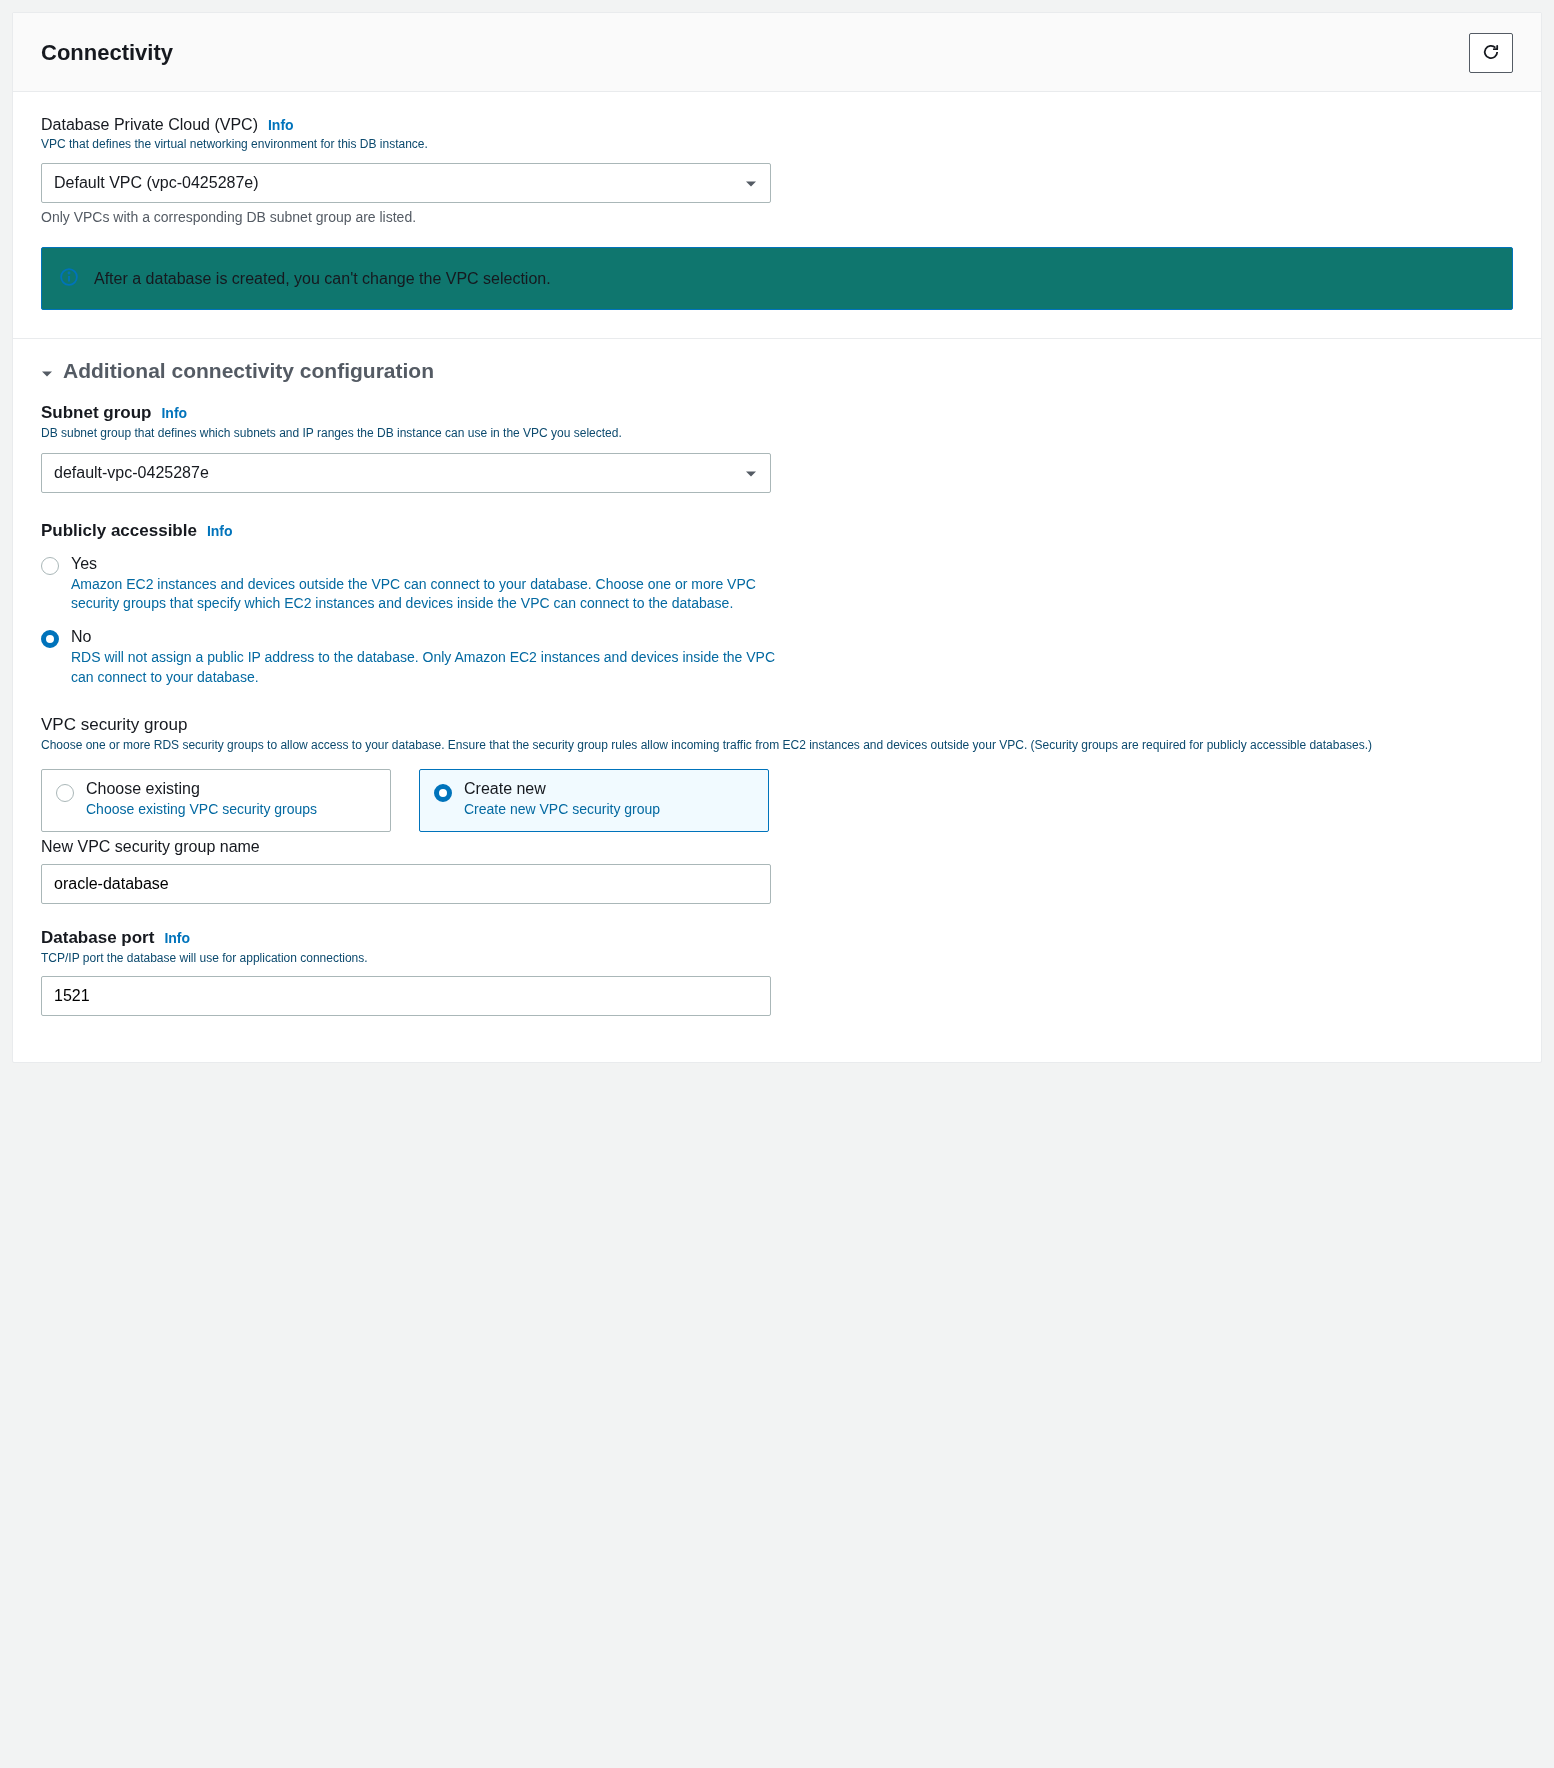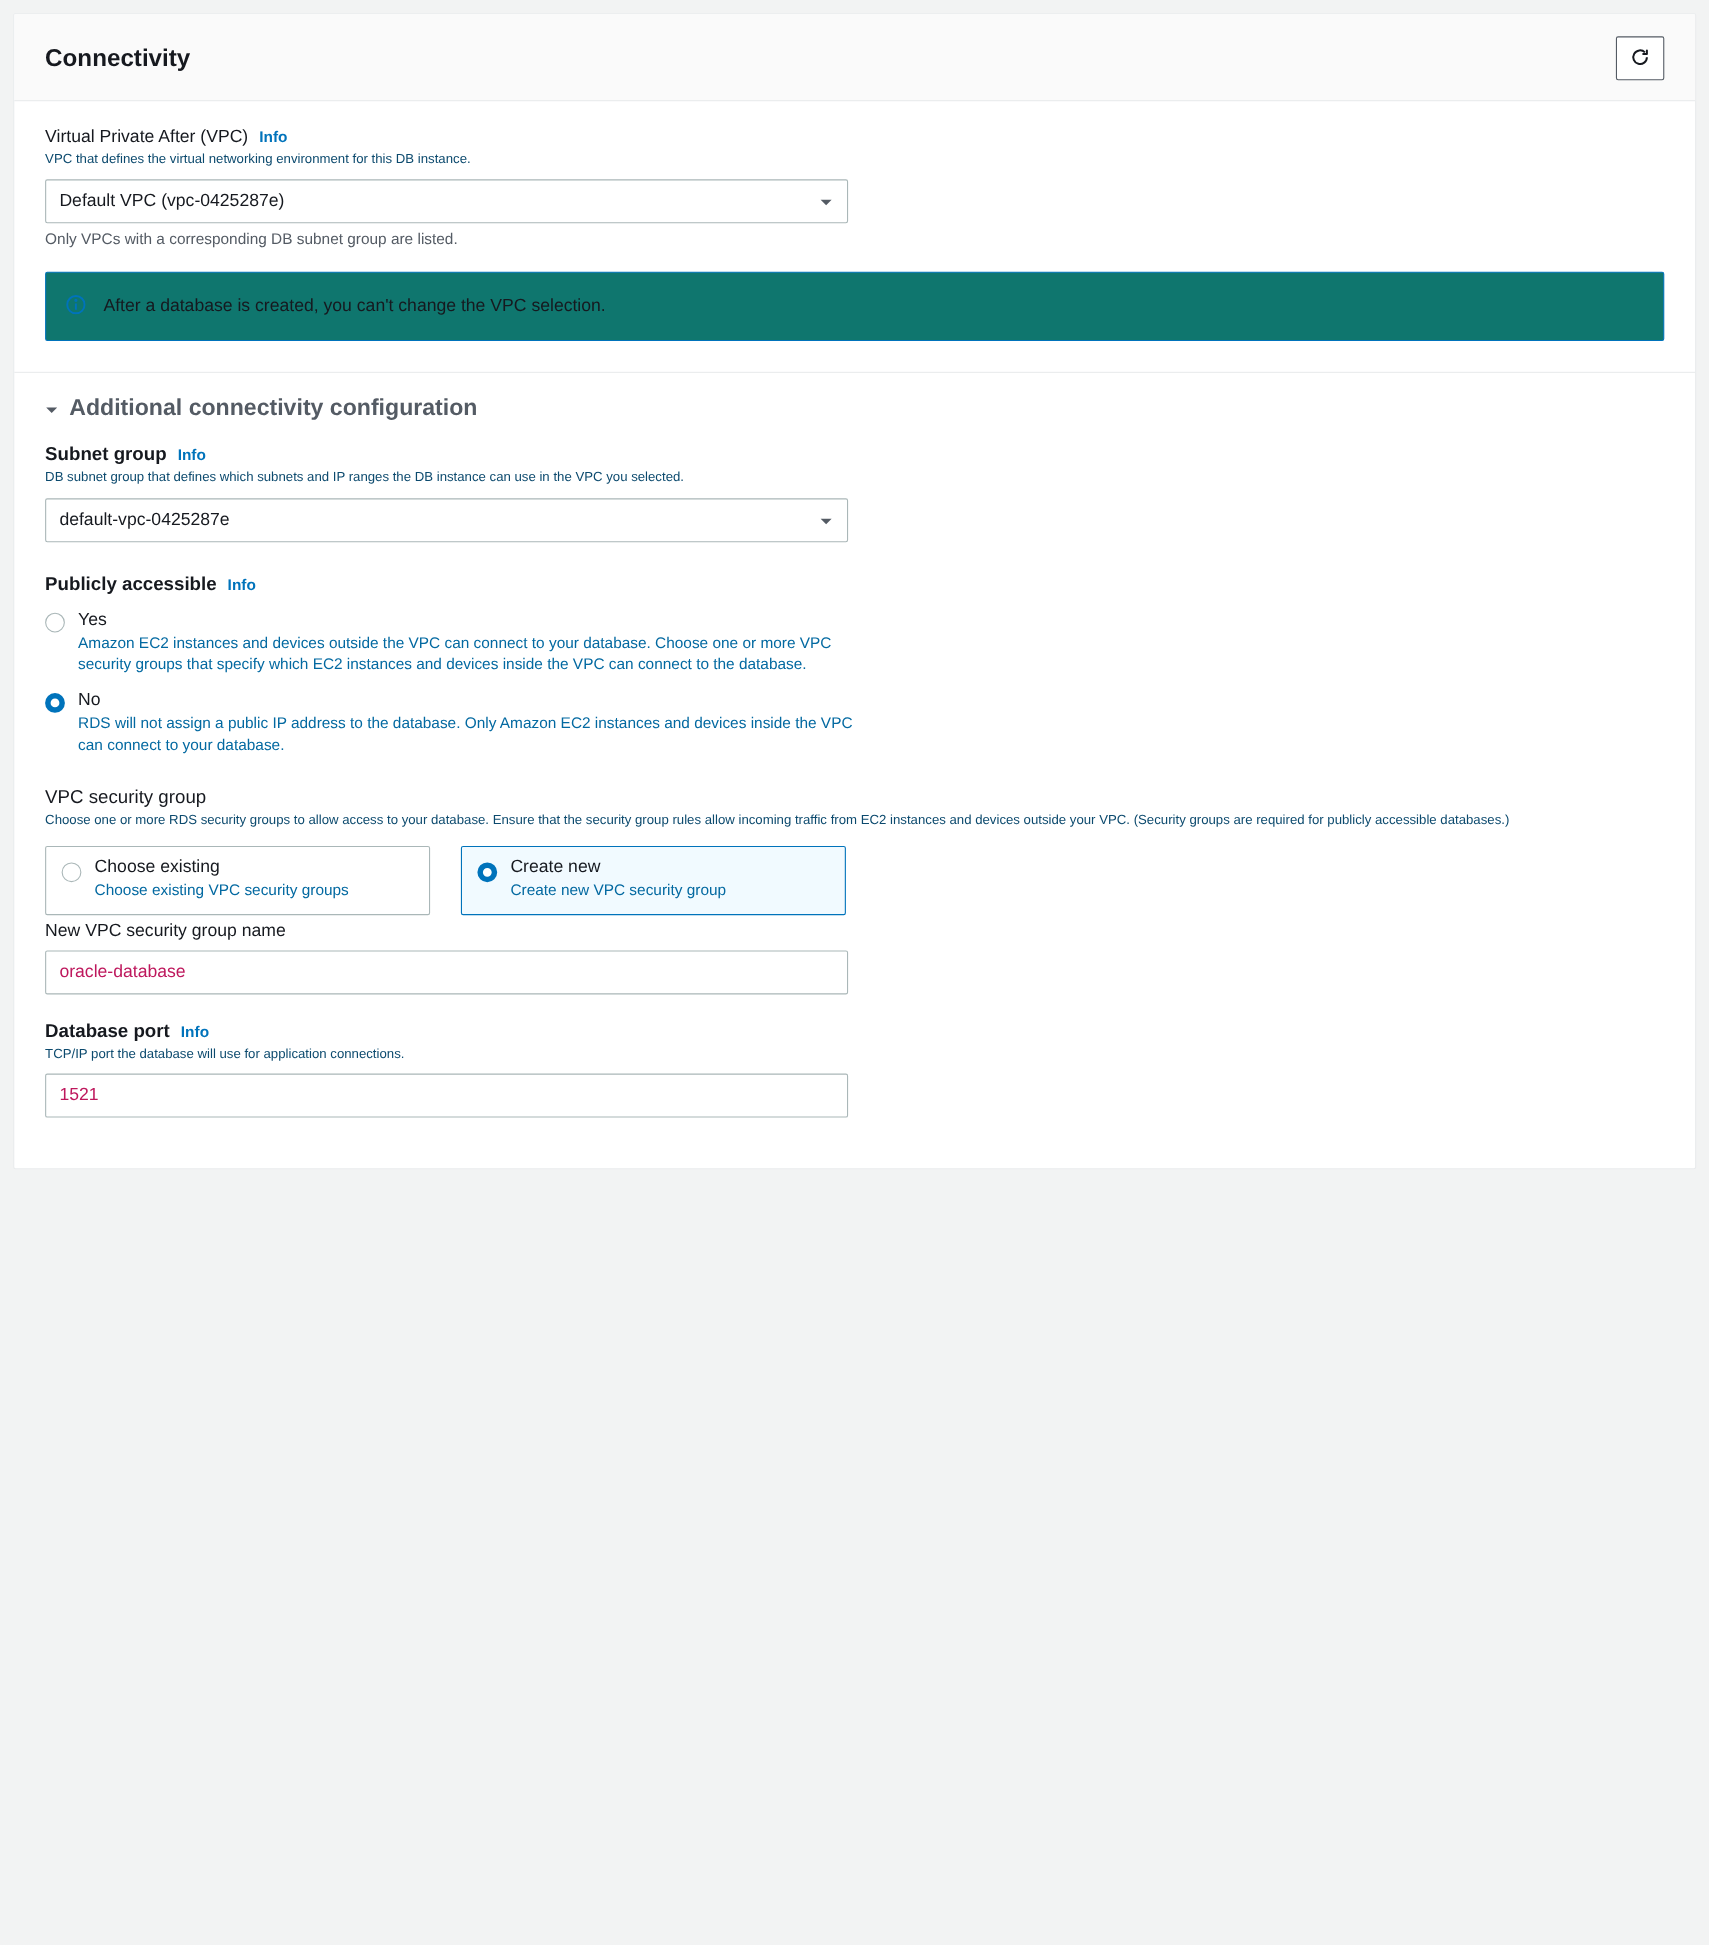--- a/index.html
+++ b/index.html
@@ -94,21 +94,21 @@
   }
   .select-caret svg { width: 12px; height: 8px; fill: #545b64; }
   .text-input {
     width: 100%;
     max-width: 730px;
     height: 40px;
     border: 1px solid #aab7b8;
     border-radius: 2px;
     padding: 0 12px;
     font-size: 16px;
-    color: #be185d;
+    color: #000000;
     margin-top: 8px;
   }
   .hint-below {
     color: #545b64;
     font-size: 14px;
     margin-top: 6px;
   }
   .alert {
     border: 1px solid #0073bb;
     background: #0f766e;
@@ -201,21 +201,21 @@
           <path d="M13.5 2.5v3h-3" stroke-linecap="round" stroke-linejoin="round"></path>
         </svg>
       </span>
     </button>
   </div>
 
   <div class="panel-body">
 
     <div class="field-block">
       <div class="label-row">
-        <span class="field-label">Virtual Private After (VPC)</span>
+        <span class="field-label">Database Private Cloud (VPC)</span>
         <a class="info-link">Info</a>
       </div>
       <div class="field-desc">VPC that defines the virtual networking environment for this DB instance.</div>
       <div class="select-wrap">
         <div class="select" style="line-height:38px;">Default VPC (vpc-0425287e)</div>
         <span class="select-caret">
           <svg viewBox="0 0 12 8">
               <path d="M1 1.5 L6 6.5 L11 1.5 Z"></path>
             </svg>
         </span>

